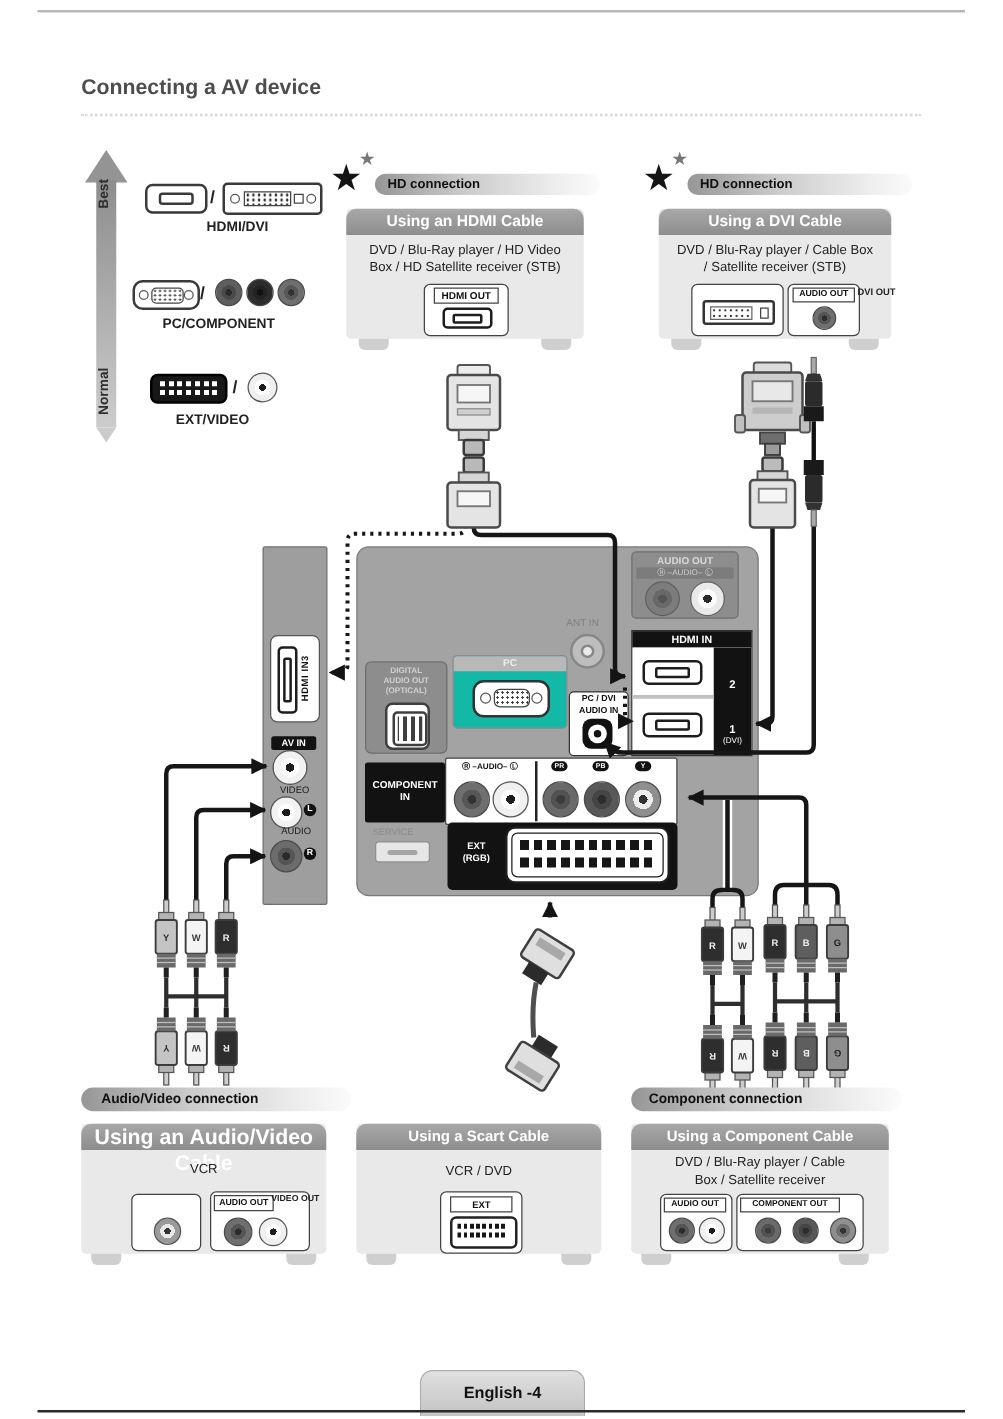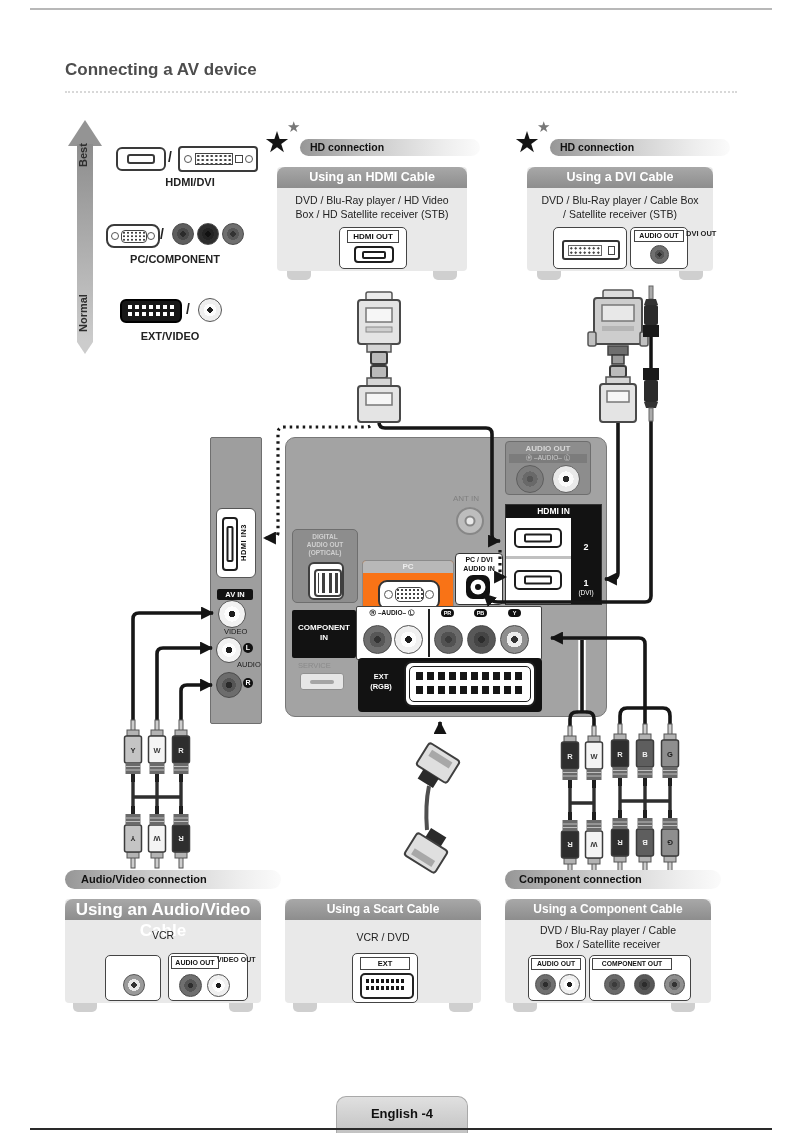--- a/index.html
+++ b/index.html
@@ -133,21 +133,21 @@
     <div class="pill" style="left:5px;top:8px;width:12px;height:50px;">
         <div style="width:3px;height:32px;"></div>
       </div>
     <div class="vtext b" style="position:absolute;left:22px;top:6px;height:56px;width:12px;font-size:7.5px;color:#111;letter-spacing:0.5px;">HDMI IN3</div>
   </div>
   <div class="blk" style="left:217px;top:589px;width:36px;height:11px;font-size:7.5px;line-height:11px;border-radius:2px;">AV IN</div>
   <div class="jack" style="left:218px;top:600px;--s:26px;--c1:#f2f2f2;--c2:#fdfdfd;--c3:#1d1d1d;--bd:#555;"></div>
   <div class="t" style="left:224px;top:627px;font-size:7.5px;color:#1a1a1a;">VIDEO</div>
   <div class="jack" style="left:216px;top:637px;--s:24px;--c1:#f2f2f2;--c2:#fdfdfd;--c3:#1d1d1d;--bd:#555;"></div>
   <div class="badge" style="left:243px;top:643px;width:10px;height:10px;font-size:7px;line-height:10px;">L</div>
-  <div class="t" style="left:225px;top:660px;font-size:7.5px;color:#1a1a1a;margin-left:12px;">AUDIO</div>
+  <div class="t" style="left:225px;top:660px;font-size:7.5px;color:#1a1a1a;">AUDIO</div>
   <div class="jack" style="left:216px;top:672px;--s:24px;--c1:#6c6c6c;--c2:#555;--c3:#2a2a2a;"></div>
   <div class="badge" style="left:243px;top:678px;width:10px;height:10px;font-size:7px;line-height:10px;">R</div>
 
   <div class="abs" style="left:285px;top:437px;width:320px;height:278px;background:#a3a3a3;border:1px solid #787878;border-radius:10px;"></div>
 
   <div class="abs" style="left:505px;top:441px;width:84px;height:52px;background:#8d8d8d;border:1px solid #6e6e6e;border-radius:4px;">
     <div class="b ctr" style="font-size:8px;color:#d8d8d8;padding-top:2px;">AUDIO OUT</div>
     <div class="ctr" style="font-size:6.5px;color:#cfcfcf;background:#7c7c7c;margin:1px 3px;">Ⓡ –AUDIO– Ⓛ</div>
     <div class="jack" style="left:10px;top:23px;--s:26px;--c1:#7c7c7c;--c2:#696969;--c3:#555;--bd:#5e5e5e;"></div>
     <div class="jack" style="left:46px;top:23px;--s:26px;--c1:#e9e9e9;--c2:#fafafa;--c3:#2a2a2a;--bd:#666;"></div>
@@ -179,21 +179,21 @@
     <div class="b ctr" style="font-size:6.5px;color:#d0d0d0;line-height:8px;padding-top:3px;">
       <div>DIGITAL</div>
       <div>AUDIO OUT</div>
       <div>(OPTICAL)</div>
     </div>
     <div style="position:absolute;left:15px;top:32px;width:32px;height:34px;background:#fff;border:2px solid #3f3f3f;border-radius:6px;">
       <div style="position:absolute;left:4px;top:5px;width:20px;height:20px;border:2px solid #3f3f3f;border-radius:4px;background:repeating-linear-gradient(90deg,#3f3f3f 0 3px,transparent 3px 6.5px);background-clip:content-box;padding:2px;"></div>
     </div>
   </div>
 
-  <div class="abs" style="left:362px;top:560px;width:90px;height:57px;background:#f97316;border-radius:4px;border:1px solid #8b8b8b;">
+  <div class="abs" style="left:362px;top:524px;width:90px;height:57px;background:#14b8a6;border-radius:4px;border:1px solid #8b8b8b;">
     <div class="b ctr" style="height:12px;background:#b8b8b8;color:#ececec;font-size:8px;line-height:12px;border-radius:3px 3px 0 0;">PC</div>
     <div style="position:absolute;left:15px;top:19px;width:58px;height:26px;background:#fff;border:2px solid #333;border-radius:9px;">
       <div style="position:absolute;left:4px;top:8px;width:7px;height:7px;border:1.5px solid #555;border-radius:50%;"></div>
       <div style="position:absolute;left:15px;top:5px;width:27px;height:13px;border:1.5px solid #444;border-radius:5px;background-image:radial-gradient(#444 0.8px,transparent 1px);background-size:4px 4px;"></div>
       <div style="position:absolute;right:4px;top:8px;width:7px;height:7px;border:1.5px solid #555;border-radius:50%;"></div>
     </div>
   </div>
 
   <div class="abs" style="left:455px;top:553px;width:46px;height:50px;background:#fff;border:1.5px solid #333;border-radius:4px;">
     <div class="b ctr" style="font-size:7px;line-height:8.5px;color:#111;padding-top:2px;">

